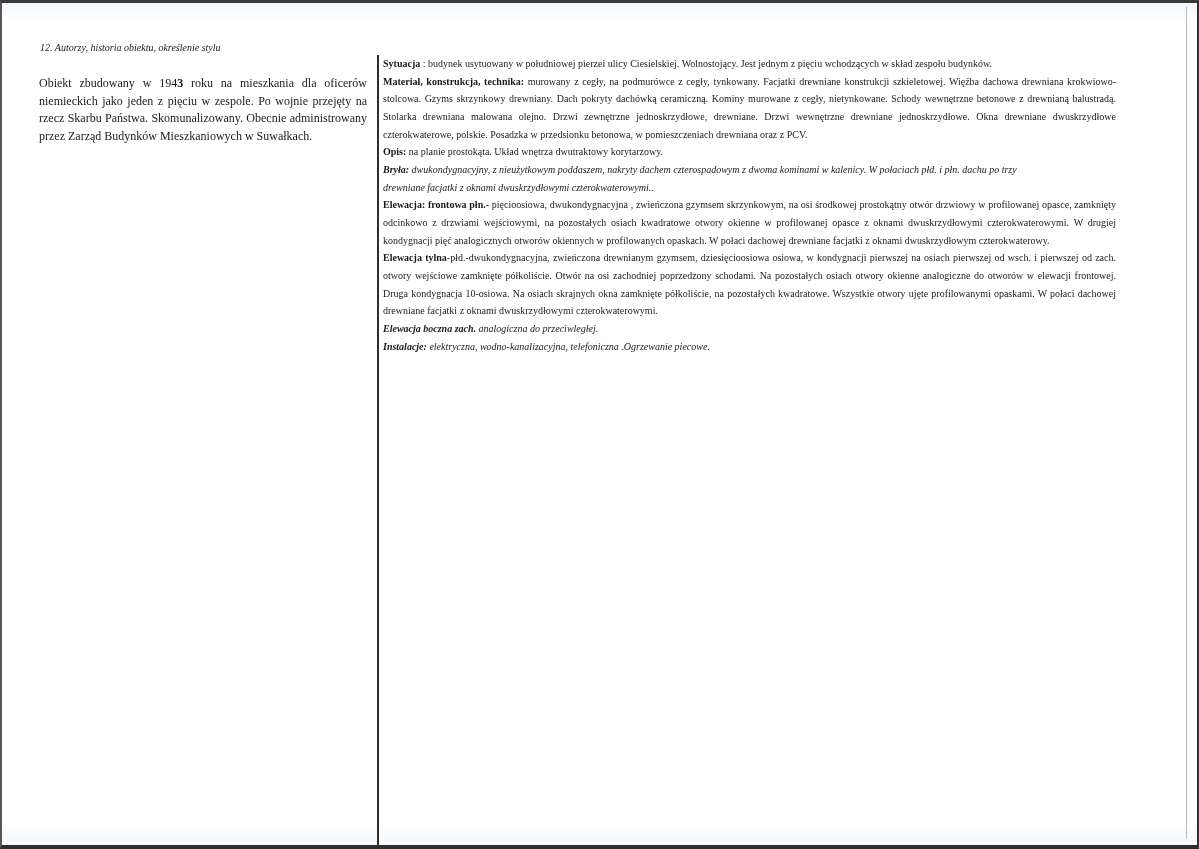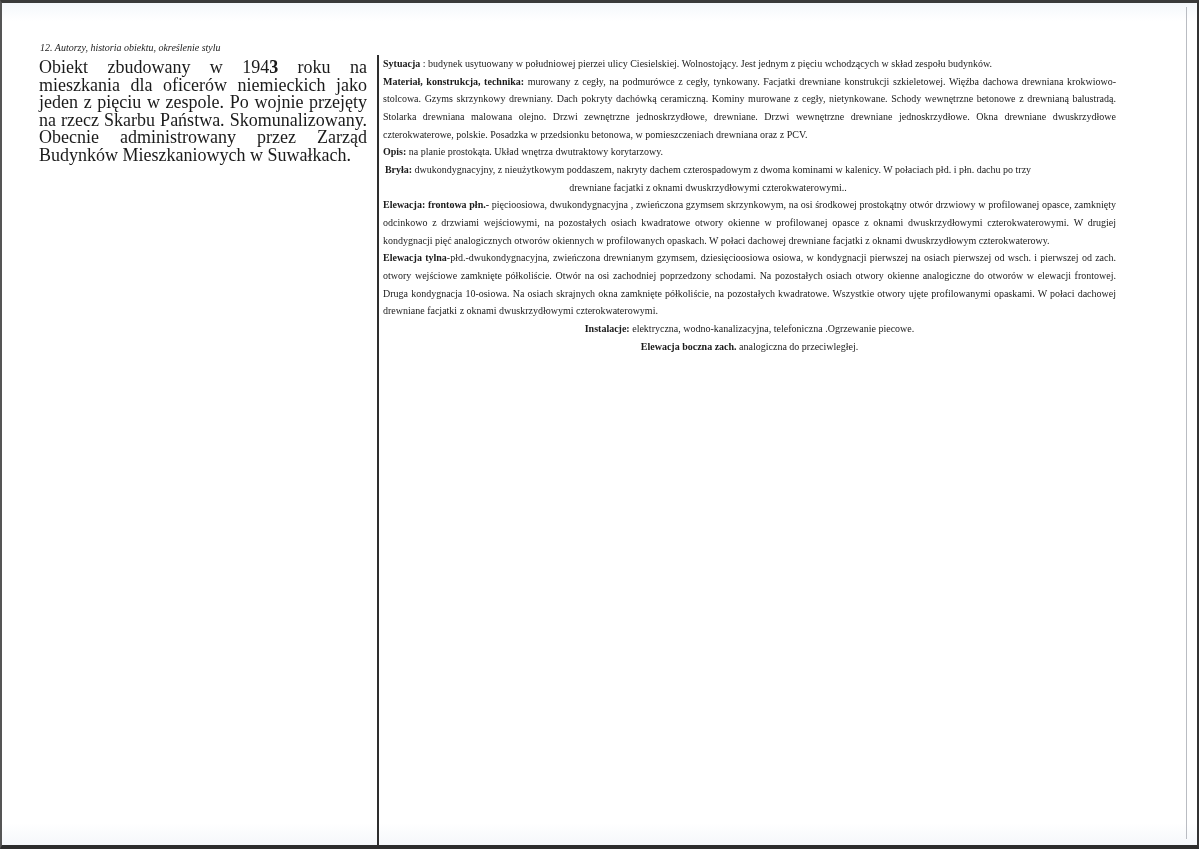--- a/index.html
+++ b/index.html
@@ -26,30 +26,30 @@
     position: absolute; left: 375px; top: 52px; bottom: 0; width: 2px; background: #2e2e2e;
   }
   .hdr {
     position: absolute; top: 39px; font-size: 10px; line-height: 12px; color: #222;
     white-space: nowrap;
     font-style: italic;
   }
   .hdr.left { left: 38px; }
   .hdr.right { left: 398px; }
   .col-left {
-    position: absolute; left: 37px; top: 56px; width: 328px;
-    font-size: 18px; line-height: 17.6px; text-align: justify;
+    position: absolute; left: 37px; top: 72px; width: 328px;
+    font-size: 12px; line-height: 17.6px; text-align: justify;
   }
   .col-left p { margin: 0; }
   .col-right {
     position: absolute; left: 381px; top: 52px; width: 733px;
     font-size: 10px; line-height: 17.65px; text-align: justify;
   }
   .col-right p { margin: 0; }
-  .col-right p.left { text-align: center; }
+  .col-right p.left { text-align: left; font-style: italic; }
   b { font-weight: bold; }
   .yr3 { font-weight: bold; }
 </style>
 </head>
 <body>
 
 <div class="sheet">
   <div class="right-edge"></div>
 
   <div class="hdr left">12.  Autorzy, historia obiektu, określenie stylu</div>
@@ -60,16 +60,16 @@
     <p><span> Obiekt zbudowany w 194</span><span class="yr3">3</span><span> roku na mieszkania dla oficerów niemieckich jako jeden z pięciu w zespole. Po wojnie przejęty na rzecz Skarbu Państwa. Skomunalizowany. Obecnie administrowany przez Zarząd Budynków Mieszkaniowych w Suwałkach.</span></p>
   </div>
 
   <div class="col-right">
     <p><b>Sytuacja</b><span> : budynek usytuowany w południowej pierzei ulicy Ciesielskiej. Wolnostojący. Jest jednym z pięciu wchodzących w skład zespołu budynków.</span></p>
     <p><b>Materiał, konstrukcja, technika:</b><span>  murowany z cegły, na podmurówce z cegły, tynkowany. Facjatki drewniane konstrukcji szkieletowej.  Więźba dachowa drewniana  krokwiowo- stolcowa. Gzyms skrzynkowy drewniany. Dach pokryty dachówką ceramiczną. Kominy murowane z cegły, nietynkowane. Schody wewnętrzne betonowe z drewnianą balustradą. Stolarka drewniana malowana olejno. Drzwi zewnętrzne jednoskrzydłowe, drewniane. Drzwi wewnętrzne drewniane jednoskrzydłowe. Okna drewniane dwuskrzydłowe czterokwaterowe, polskie.  Posadzka  w przedsionku betonowa, w pomieszczeniach drewniana oraz z PCV.</span></p>
     <p><b>Opis:</b><span> na planie prostokąta. Układ wnętrza dwutraktowy korytarzowy.</span></p>
     <p class="left" style="width:650px"><b>Bryła:</b><span>  dwukondygnacyjny, z nieużytkowym poddaszem, nakryty dachem czterospadowym z dwoma kominami w kalenicy. W połaciach  płd. i płn. dachu po  trzy drewniane facjatki z oknami dwuskrzydłowymi czterokwaterowymi..</span></p>
     <p><b>Elewacja: frontowa płn.-</b><span> pięcioosiowa, dwukondygnacyjna , zwieńczona  gzymsem skrzynkowym, na osi środkowej prostokątny otwór drzwiowy w profilowanej opasce, zamknięty odcinkowo z drzwiami wejściowymi, na pozostałych osiach kwadratowe otwory okienne w profilowanej opasce z oknami dwuskrzydłowymi czterokwaterowymi. W drugiej kondygnacji pięć analogicznych otworów okiennych w profilowanych opaskach. W połaci dachowej drewniane facjatki z oknami dwuskrzydłowym czterokwaterowy.</span></p>
     <p><b> Elewacja tylna</b><span>-płd.-dwukondygnacyjna, zwieńczona  drewnianym gzymsem, dziesięcioosiowa osiowa, w kondygnacji pierwszej na osiach pierwszej od wsch. i pierwszej  od zach. otwory wejściowe zamknięte półkoliście. Otwór na osi zachodniej poprzedzony schodami. Na pozostałych osiach otwory okienne analogiczne do otworów w elewacji frontowej. Druga kondygnacja 10-osiowa. Na osiach skrajnych okna zamknięte półkoliście, na pozostałych kwadratowe. Wszystkie otwory ujęte profilowanymi opaskami. W połaci dachowej drewniane facjatki z oknami dwuskrzydłowymi  czterokwaterowymi.</span></p>
+    <p class="left"><b> Elewacja boczna zach.</b><span> analogiczna do przeciwległej.</span></p>
     <p class="left"><b>Instalacje:</b><span>  elektryczna, wodno-kanalizacyjna, telefoniczna .Ogrzewanie piecowe.</span></p>
-    <p class="left"><b> Elewacja boczna zach.</b><span> analogiczna do przeciwległej.</span></p>
   </div>
 </div>
 
 </body></html>

